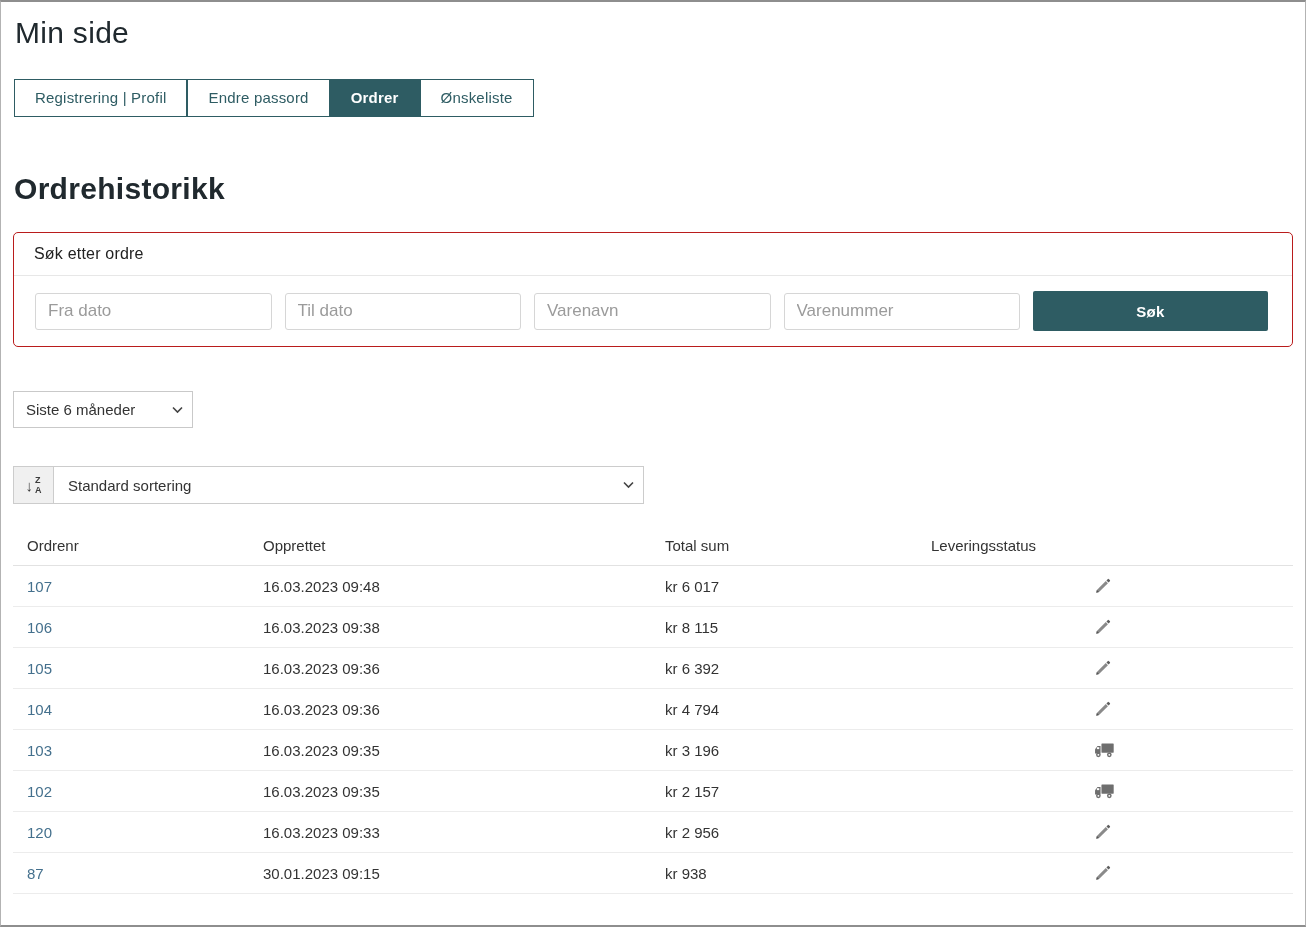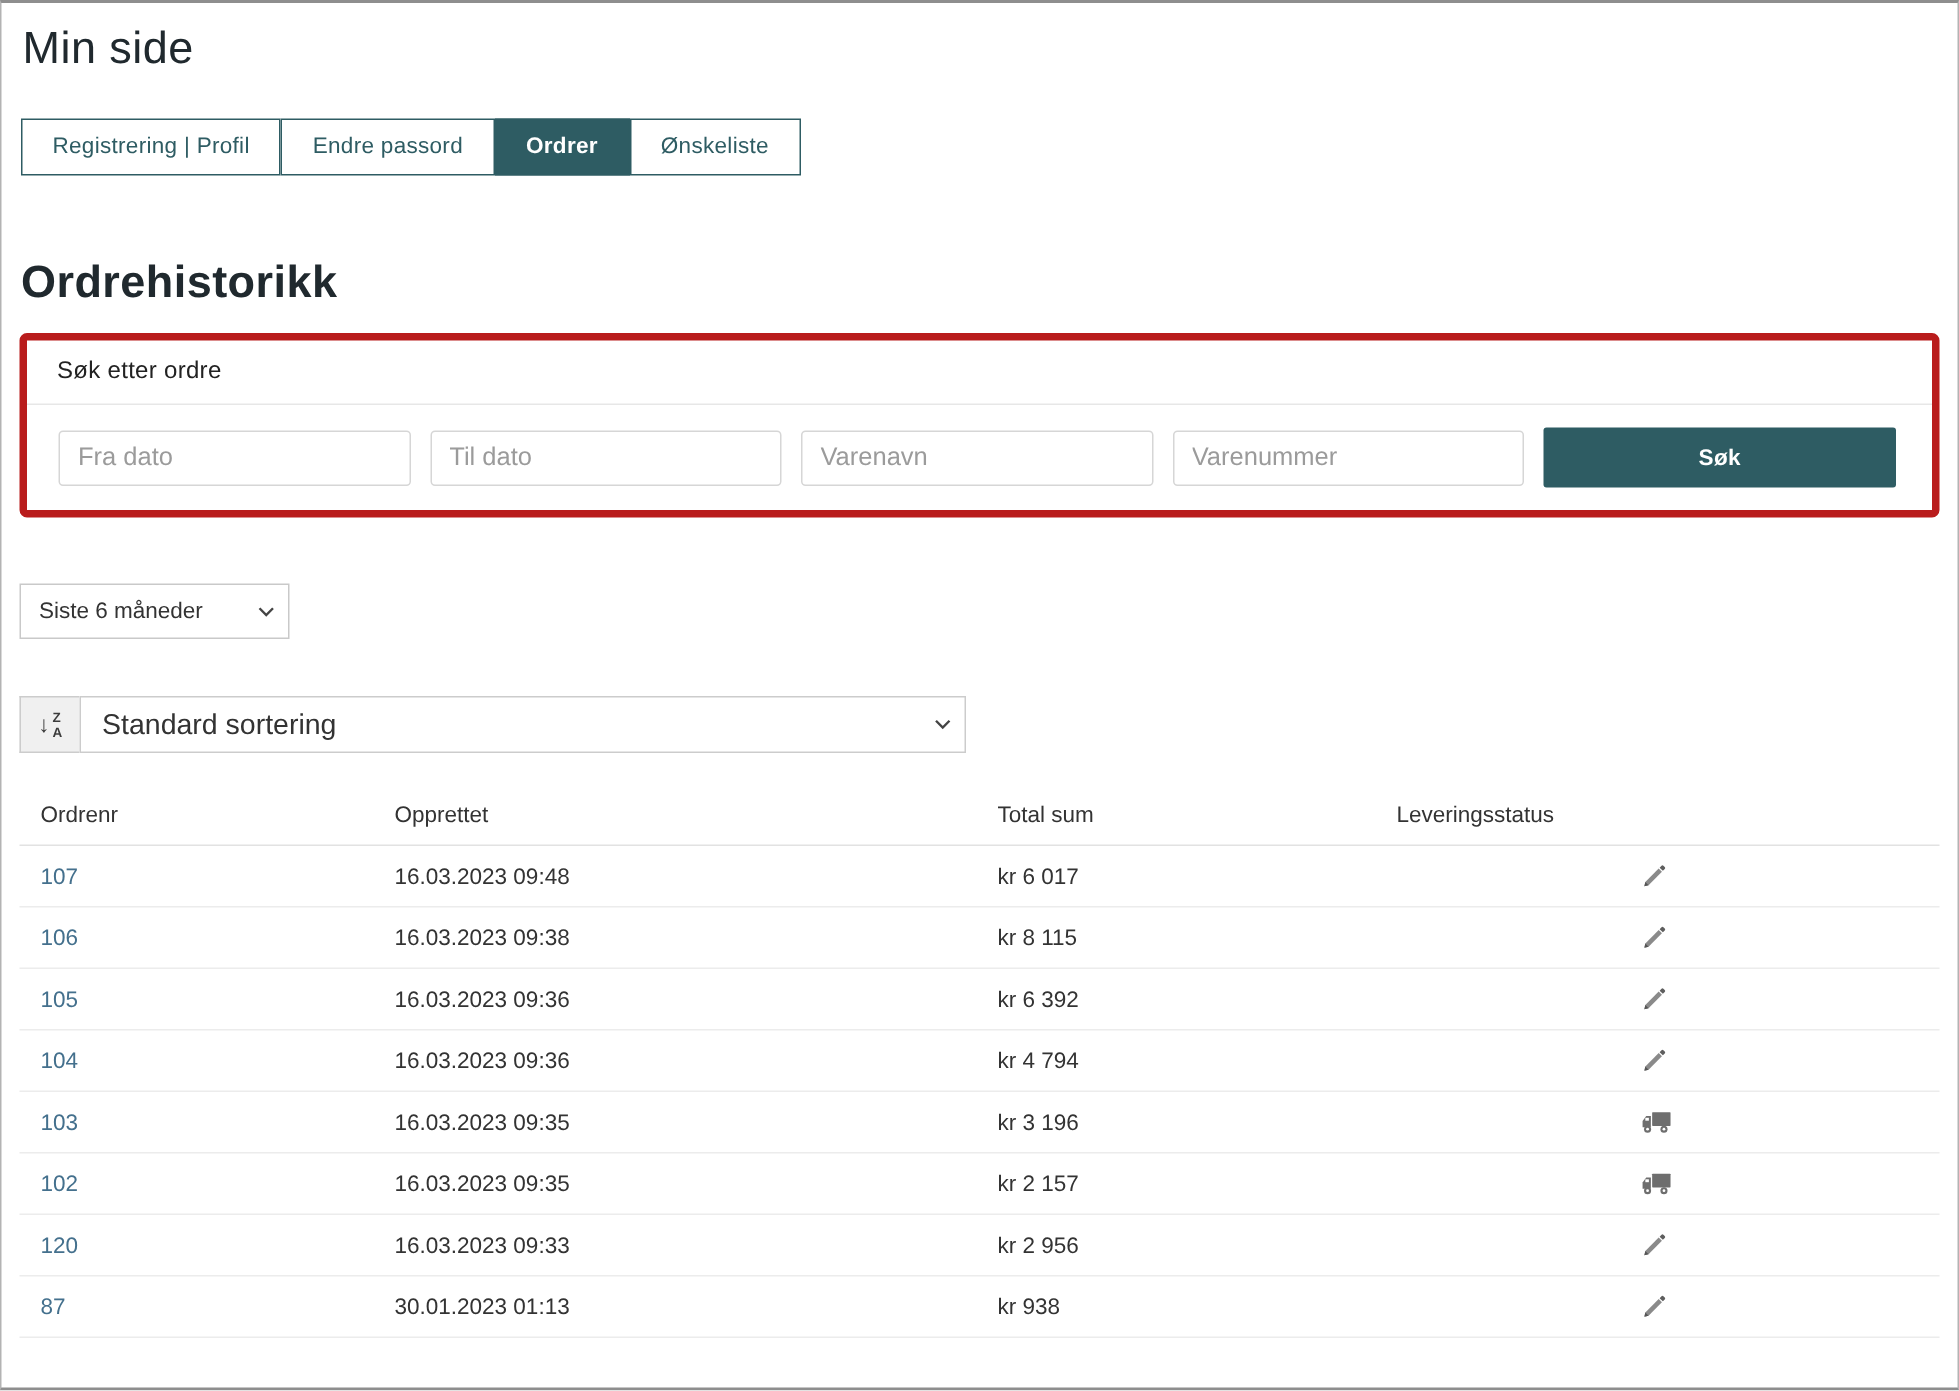--- a/index.html
+++ b/index.html
@@ -32,21 +32,21 @@
     display:flex; align-items:center; font-size:15px; cursor:pointer;
     letter-spacing:.2px;
   }
   .tab.active{ background:var(--accent); color:#fff; font-weight:bold; }
   
   .section-title{
     font-size:30px; font-weight:600; letter-spacing:.3px;
     color:#20292e; margin:55px 0 0 1px; line-height:1.15;
   }
   
-  .search-card{ margin-top:16px; border:5px solid #b91c1c; border-radius:5px; }
+  .search-card{ margin-top:26px; border:1px solid #b91c1c; border-radius:5px; }
   .search-card-header{
     padding:12px 20px; font-size:16px; color:#222;
     border-bottom:1px solid #e7e7e7; letter-spacing:.2px;
   }
   .search-card-body{
     display:flex; gap:13px; padding:15px 24px 15px 21px; align-items:center;
   }
   .search-input{
     flex:1 1 0; min-width:0; height:37px;
     border:1px solid #d6d6d6; border-radius:3px;
@@ -75,21 +75,21 @@
   .sort-bar{ margin-top:38px; display:flex; }
   .sort-icon-box{
     width:40px; height:38px; border:1px solid #ccc; border-right:none;
     background:#f0f0f0; display:flex; align-items:center; justify-content:center;
     gap:2px; cursor:pointer;
   }
   .sort-arrow{ font-size:15px; color:#3c3c3c; line-height:1; }
   .sort-za{ display:flex; flex-direction:column; font-size:9px; font-weight:bold;
     color:#3c3c3c; line-height:1.15; }
   .sort-wrap{ width:591px; }
-  .sort-select{ height:38px; border:1px solid #ccc; padding:0 30px 0 14px; font-size:19px; }
+  .sort-select{ height:38px; border:1px solid #ccc; padding:0 30px 0 14px; font-size:15px; }
   
   .order-table{ margin-top:21px; }
   .trow{
     display:grid; grid-template-columns:236px 402px 266px 1fr;
     align-items:center; height:41px; padding-left:14px;
     border-bottom:1px solid #ececec;
   }
   .thead{ border-bottom:1px solid #e2e2e2; }
   .cell{ font-size:15px; color:#333; }
   .order-link{ color:var(--link); text-decoration:none; cursor:pointer; font-size:15px; }
@@ -277,21 +277,21 @@
           <path d="M2.5 17.5 L3.2 14.4 L5.6 16.8 Z" fill="#555"></path>
           <path d="M13.8 3.8 L16.2 6.2 L17.6 4.8 Q18.3 4.1 17.6 3.4 L16.6 2.4 Q15.9 1.7 15.2 2.4 Z" fill="#5e5e5e"></path>
         </svg>
       </span>
 
     </div>
   </div>
 
   <div class="trow">
     <div class="cell"><a class="order-link" href="#">87</a></div>
-    <div class="cell">30.01.2023 01:13</div>
+    <div class="cell">30.01.2023 09:15</div>
     <div class="cell">kr 938</div>
     <div class="cell status-cell">
       <span class="status-icon">
         <svg width="18" height="18" viewBox="0 0 20 20">
           <path d="M2.5 17.5 L3.2 14.4 L13.1 4.5 L15.5 6.9 L5.6 16.8 Z" fill="#8a8a8a"></path>
           <path d="M2.5 17.5 L3.2 14.4 L5.6 16.8 Z" fill="#555"></path>
           <path d="M13.8 3.8 L16.2 6.2 L17.6 4.8 Q18.3 4.1 17.6 3.4 L16.6 2.4 Q15.9 1.7 15.2 2.4 Z" fill="#5e5e5e"></path>
         </svg>
       </span>
 

